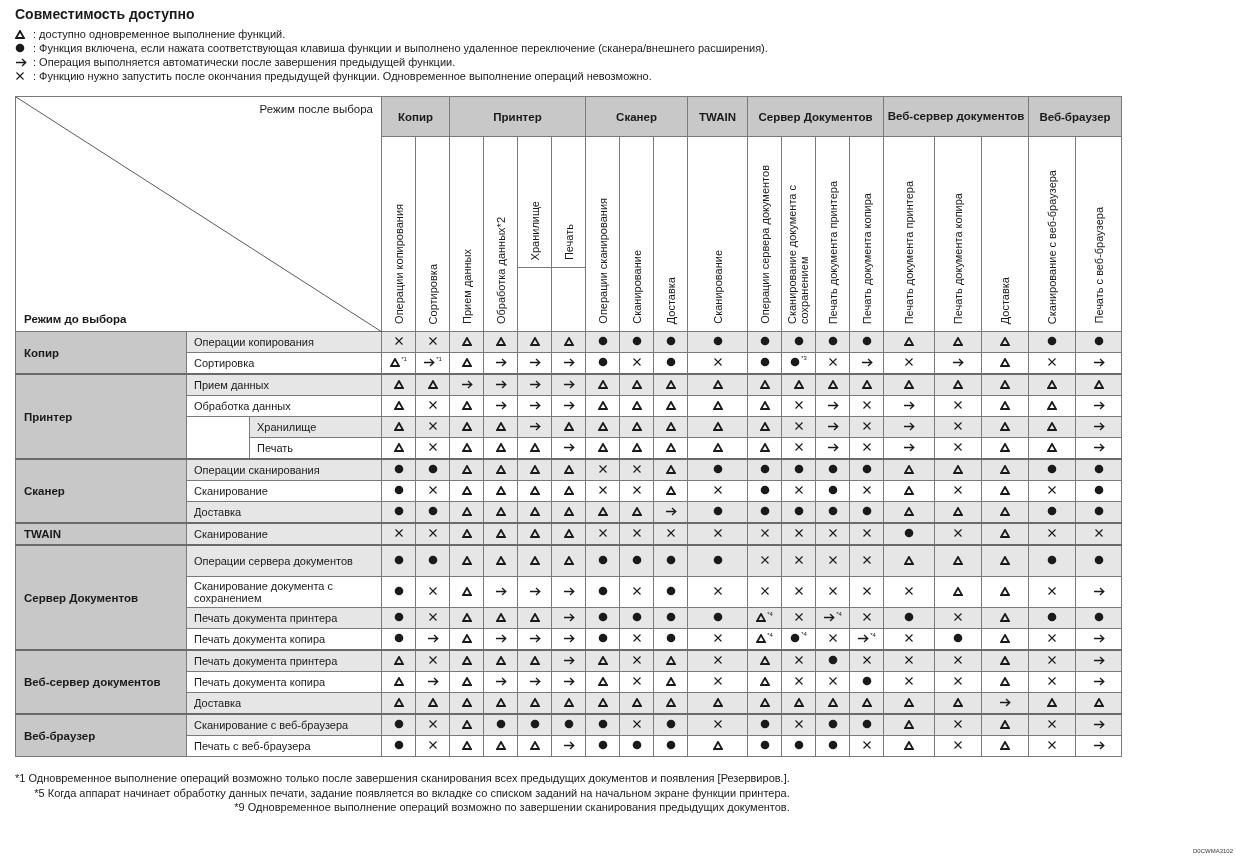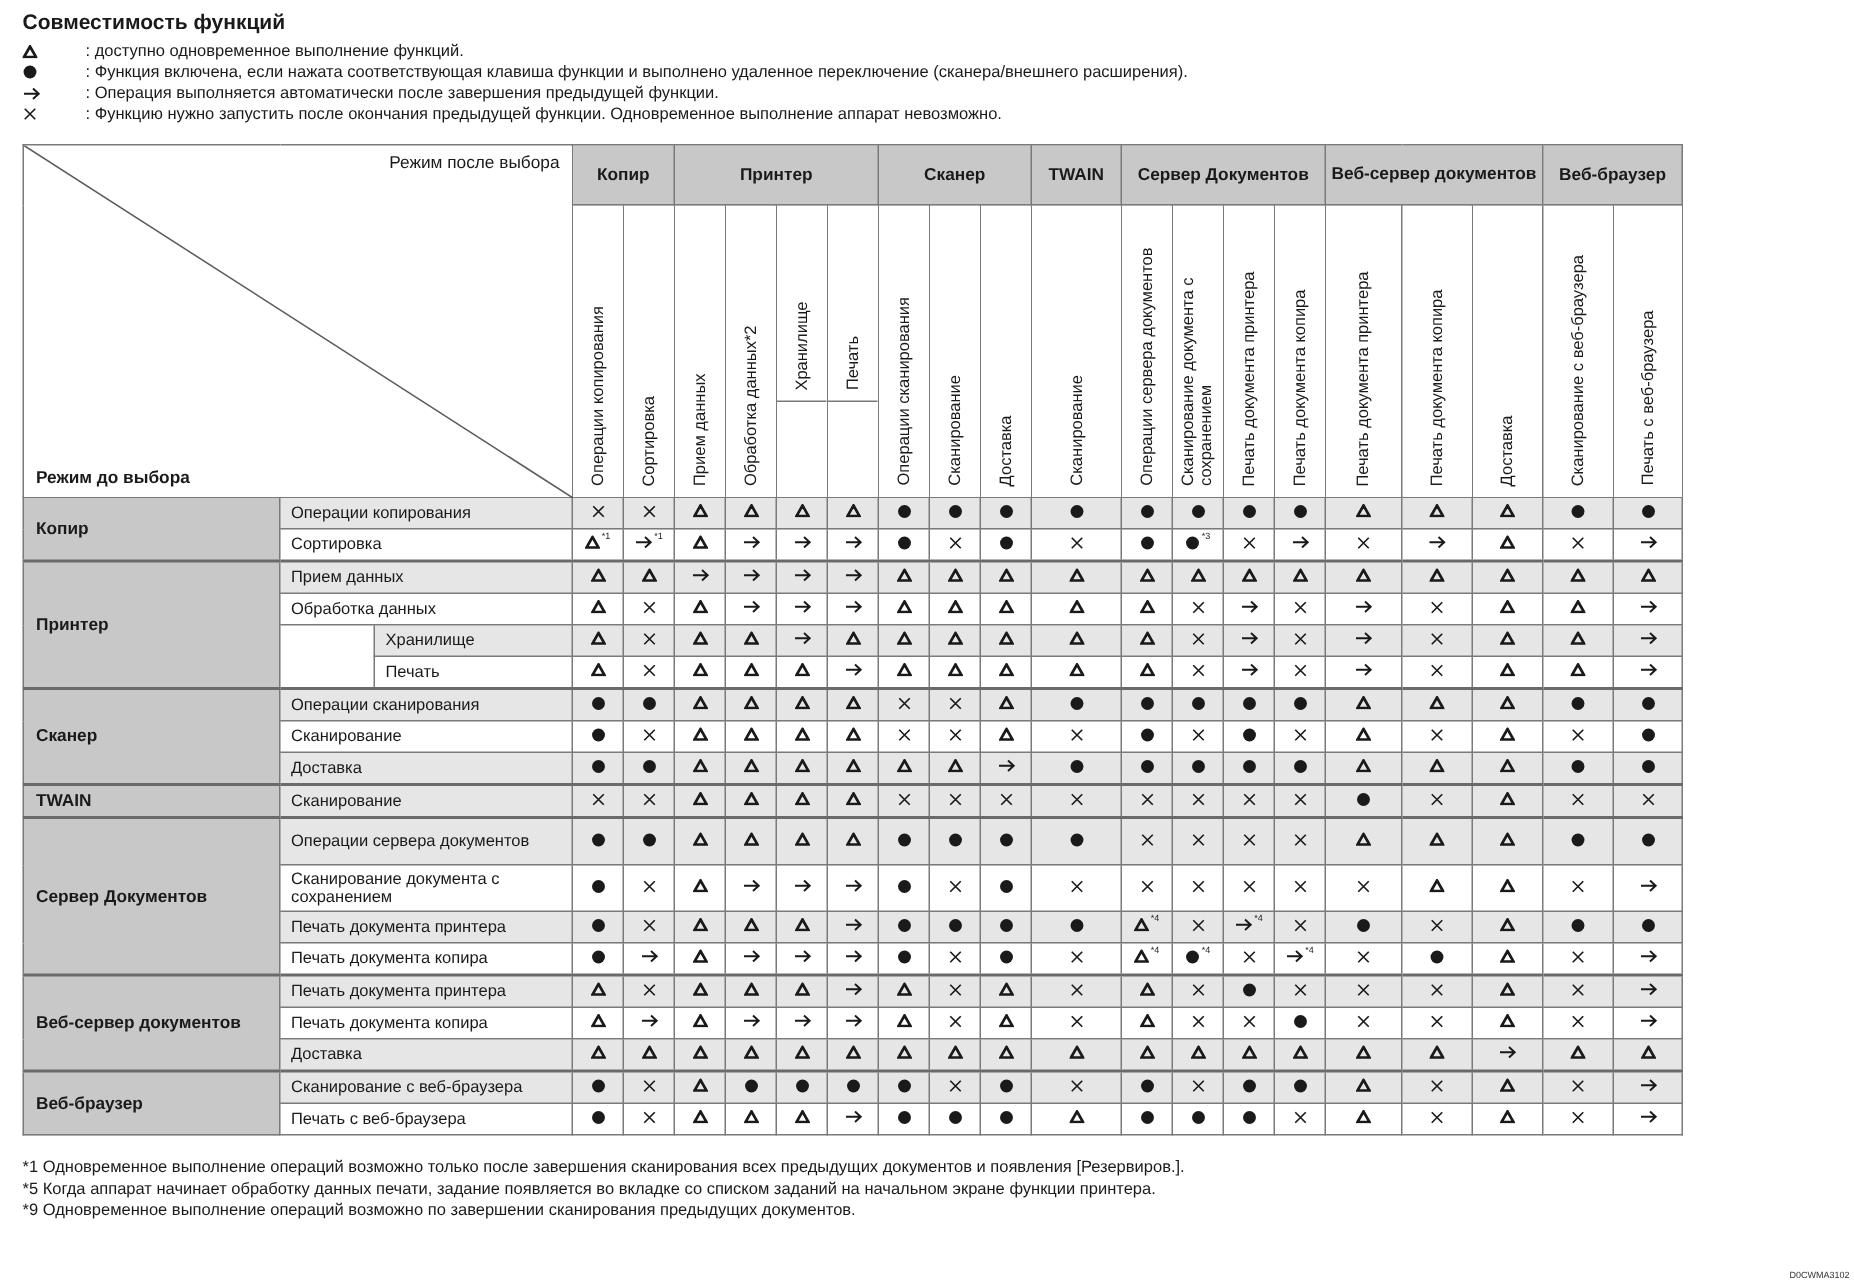--- a/index.html
+++ b/index.html
@@ -1,20 +1,20 @@
 <!DOCTYPE html>
 <html><head>
 <meta charset="utf-8">
 <style>
   html, body { margin:0; padding:0; background:#ffffff; }
   body { width:1236px; height:856px; position:relative; overflow:hidden;
          font-family:"Liberation Sans", sans-serif; color:#1a1a1a; }
   .title { position:absolute; left:15px; top:6px; font-size:14px; font-weight:bold; }
   .legend { position:absolute; left:15px; top:27px; font-size:11px; line-height:14px; }
-  .legend-row { display:flex; align-items:center; height:14px;gap:24px; }
+  .legend-row { display:flex; align-items:center; height:14px; }
   .legend-sym { width:18px; display:inline-flex; align-items:center; justify-content:flex-start; }
   .legend-text { white-space:nowrap; }
 
   table.grid { position:absolute; left:15px; top:96px; border-collapse:collapse;
                table-layout:fixed; font-size:11px; }
   table.grid td, table.grid th { border:1px solid #7a7a7a; padding:0; }
   th.group { background:#c8c8c8; font-weight:bold; font-size:11.5px; height:39px; text-align:center; }
   th.sub { height:194px; vertical-align:bottom; background:#fff; position:relative; font-weight:normal; }
   .vtext { writing-mode:vertical-rl; transform:rotate(180deg); white-space:nowrap;
            font-size:11px; line-height:12px; display:inline-block; margin:0 auto 7px auto; text-align:left; }
@@ -31,27 +31,27 @@
   td.item { padding-left:7px !important; font-size:11px; background:#fff; line-height:12px; }
   td.nest-blank { background:#fff; border-top:none !important; border-bottom:none !important; }
   td.cell { text-align:center; font-size:11px; height:20px; }
   tr.shade td.cell { background:#e6e6e6; }
   tr.shade td.item { background:#e6e6e6; }
   tr.tall td.cell { height:30px; }
   .sym { display:inline-flex; align-items:center; justify-content:center; position:relative; }
   .sup { font-size:6px; position:relative; top:-4px; margin-left:1px; }
   table.grid tr.gsep td { border-top:2px solid #6a6a6a; }
 
-  .notes { position:absolute; left:15px; top:771px; font-size:11px; line-height:14.5px; }
+  .notes { position:absolute; left:15px; top:771px; font-size:11px; line-height:14.5px;text-align:right; }
   .code { position:absolute; right:3px; bottom:2px; font-size:6px; color:#333; }
 </style>
 </head>
 <body>
 
-<div class="title">Совместимость функций</div>
+<div class="title">Совместимость доступно</div>
 
 <div class="legend">
   <div class="legend-row">
     <span class="legend-sym">
         <svg width="10" height="9" viewBox="0 0 10 9">
           <path d="M5 1 L9 8 L1 8 Z" fill="none" stroke="#1a1a1a" stroke-width="1.8" stroke-linejoin="miter"></path>
         </svg>
       </span>
     <span class="legend-text">: доступно одновременное выполнение функций.</span>
   </div>
@@ -70,21 +70,21 @@
         </svg>
       </span>
     <span class="legend-text">: Операция выполняется автоматически после завершения предыдущей функции.</span>
   </div>
   <div class="legend-row">
     <span class="legend-sym">
         <svg width="10" height="10" viewBox="0 0 10 10">
           <path d="M1.5 1.5 L8.5 8.5 M8.5 1.5 L1.5 8.5" stroke="#1a1a1a" stroke-width="1.1"></path>
         </svg>
       </span>
-    <span class="legend-text">: Функцию нужно запустить после окончания предыдущей функции. Одновременное выполнение аппарат невозможно.</span>
+    <span class="legend-text">: Функцию нужно запустить после окончания предыдущей функции. Одновременное выполнение операций невозможно.</span>
   </div>
 </div>
 
 <table class="grid">
   <colgroup>
     <col style="width:171px">
       <col style="width:63px">
       <col style="width:132px">
     <col style="width:34px">
       <col style="width:34px">

